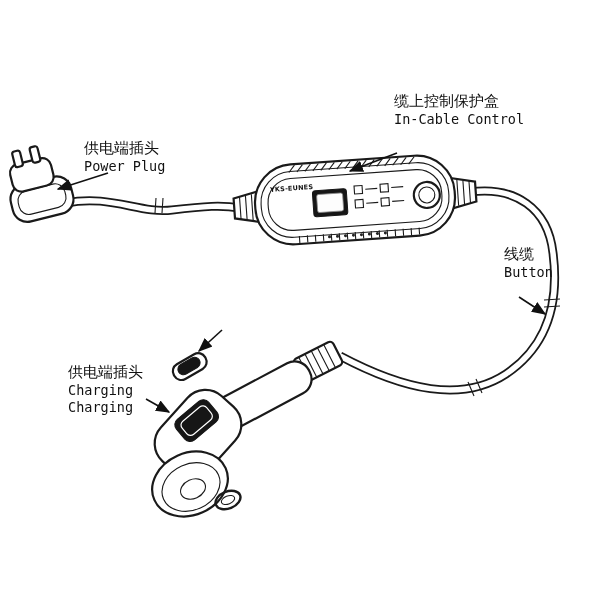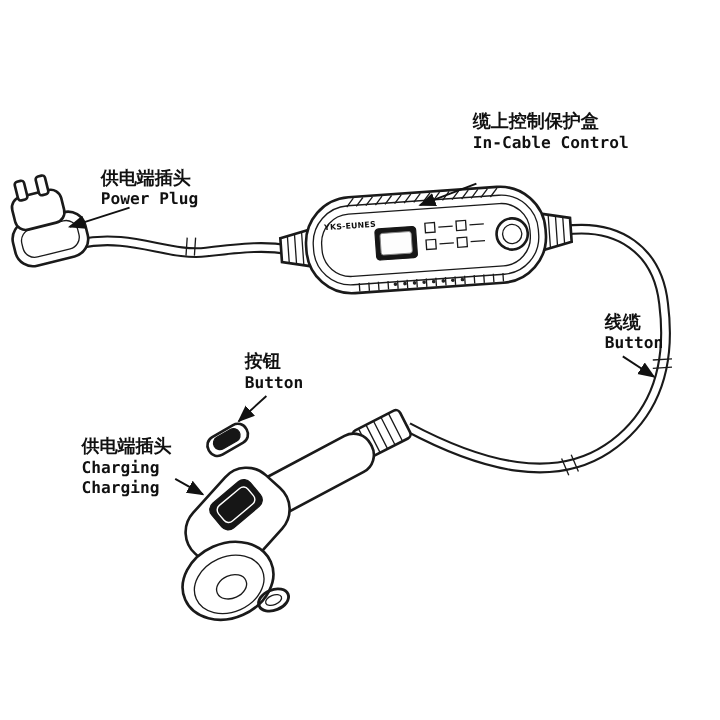--- a/index.html
+++ b/index.html
@@ -1,21 +1,21 @@
 <!DOCTYPE html>
 <html><head>
 <meta charset="utf-8">
 <style>
   html,body{margin:0;padding:0;background:#fff;}
   .stage{position:relative;width:600px;height:600px;background:#fff;overflow:hidden;
          font-family:"DejaVu Sans",sans-serif;}
   .stage svg{position:absolute;left:0;top:0;}
   .label{position:absolute;color:#111;}
-  .label .zh{font-weight:700;font-size:15px;line-height:1.25;font-family:"DejaVu Sans",sans-serif;}
-  .label .en{font-weight:700;font-size:13.5px;line-height:1.25;
+  .label .zh{font-weight:400;font-size:15px;line-height:1.25;font-family:"DejaVu Sans",sans-serif;}
+  .label .en{font-weight:400;font-size:13.5px;line-height:1.25;
              font-family:"DejaVu Sans Mono","Liberation Mono",monospace;}
   .center{text-align:left;}
   .leftalign{text-align:left;}
 
   
   .ink{fill:#ffffff;stroke:#1a1a1a;stroke-width:2.2;}
   .thin{fill:none;stroke:#1a1a1a;stroke-width:1.1;}
   .thin rect{fill:none;}
   .cable-out{fill:none;stroke:#1a1a1a;stroke-width:9;}
   .cable-in{fill:none;stroke:#ffffff;stroke-width:5.5;}
@@ -147,29 +147,25 @@
   <div class="label center" style="left:84px;top:139px;width:96px;">
     <div class="zh">供电端插头</div>
     <div class="en">Power Plug</div>
   </div>
 
   <div class="label leftalign" style="left:394px;top:92px;width:160px;">
     <div class="zh">缆上控制保护盒</div>
     <div class="en">In-Cable Control</div>
   </div>
 
-  <div class="label leftalign" style="left:504px;top:259px;width:70px;">
+  <div class="label leftalign" style="left:504px;top:245px;width:70px;">
     <div class="zh">线缆</div>
     <div class="en">Button</div>
   </div>
 
-  <div class="label center" style="left:204px;top:292px;width:56px;">
-    <div class="zh">按钮</div>
-    <div class="en">Button</div>
-  </div>
 
   <div class="label center" style="left:68px;top:363px;width:88px;">
     <div class="zh">供电端插头</div>
     <div class="en">Charging</div>
     <div class="en">Charging</div>
   </div>
 
 </div>
 
 </body></html>

